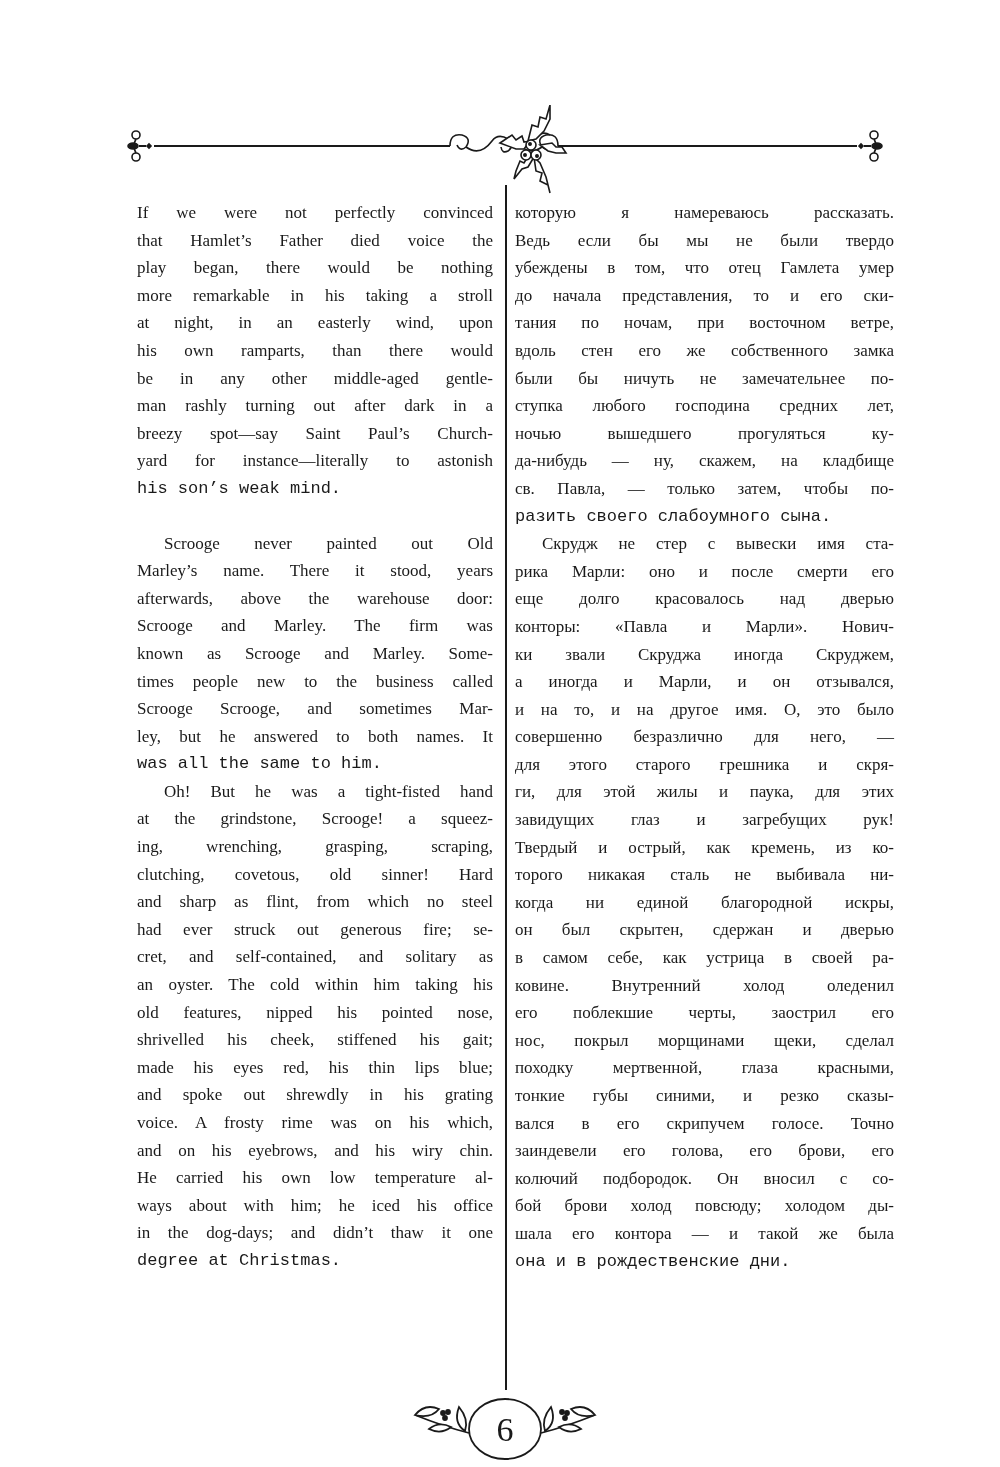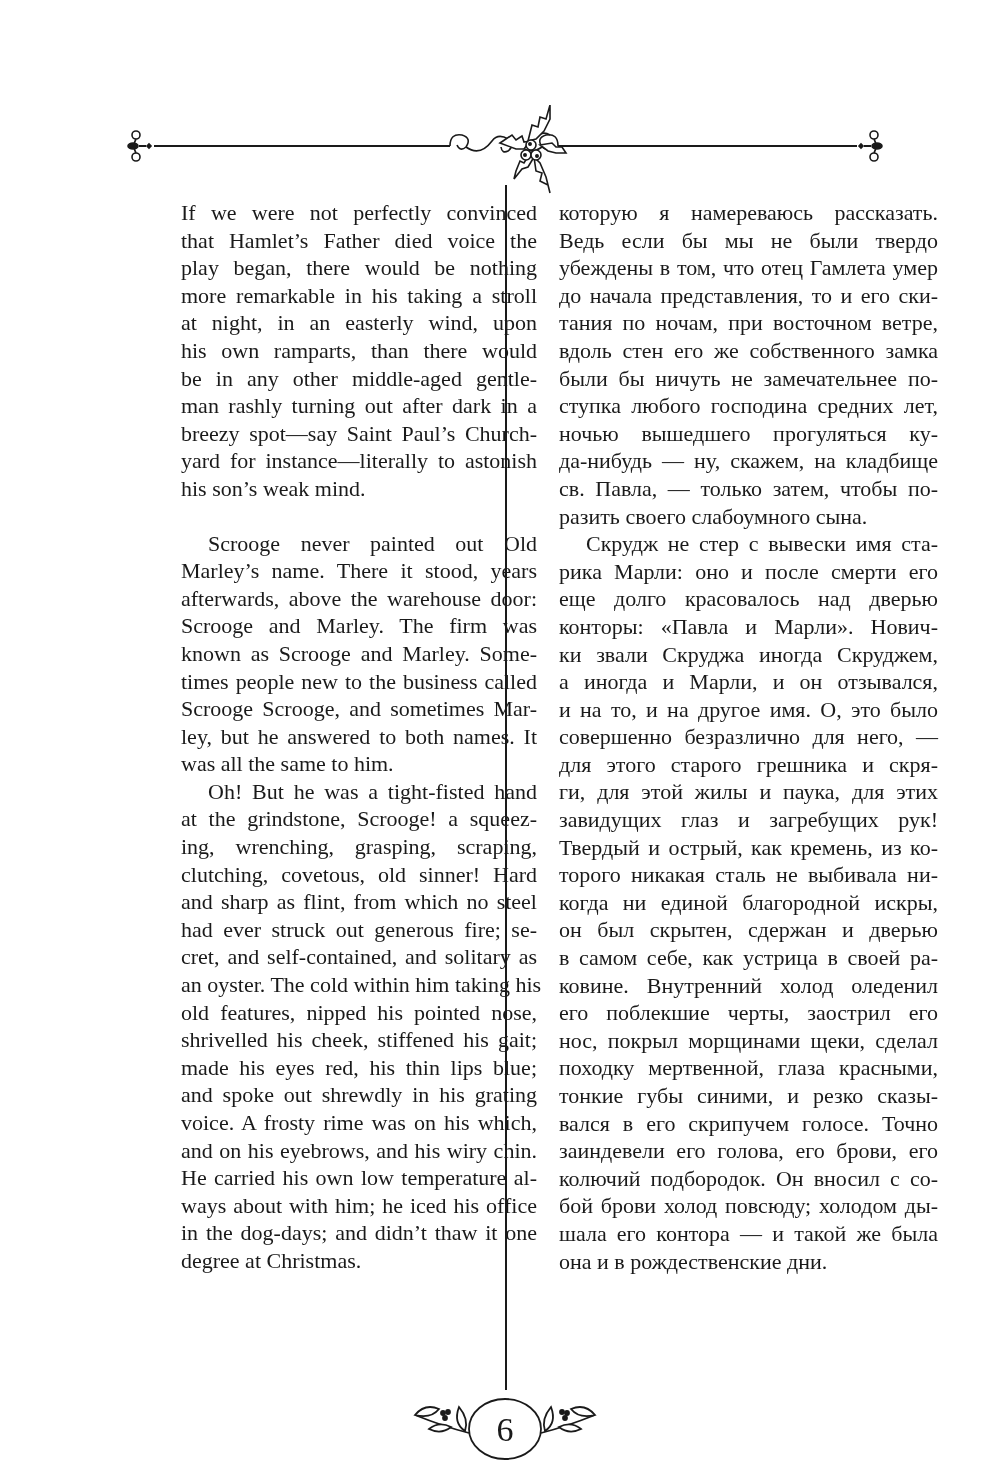--- a/index.html
+++ b/index.html
@@ -1,26 +1,26 @@
 <!DOCTYPE html>
 <html><head>
 <meta charset="utf-8">
 <style>
   html, body { margin: 0; padding: 0; background: #ffffff; }
   body { width: 1000px; height: 1467px; position: relative; overflow: hidden;
          font-family: "Liberation Serif", "DejaVu Serif", serif; color: #1a1a1a; }
   .page { position: absolute; left: 0; top: 0; width: 1000px; height: 1467px; }
   .ornament-top { position: absolute; left: 120px; top: 105px; width: 770px; height: 90px; }
   .divider { position: absolute; left: 505px; top: 185px; width: 2px; height: 1205px; background: #1a1a1a; }
-  .col { position: absolute; top: 199px; font-size: 22px; line-height: 27.6px;
-         text-align: justify; hyphens: manual; margin-left: 44px; }
+  .col { position: absolute; top: 199px; font-size: 17px; line-height: 27.6px;
+         text-align: justify; hyphens: manual; }
   .col-left { left: 137px; width: 356px; }
   .col-right { left: 515px; width: 379px; }
   .line { display: block; text-align: justify; text-align-last: justify; white-space: nowrap; height: 27.6px; }
-  .line.last { text-align-last: left; }
+  .line.last { text-align-last: left; font-family: Liberation Mono, monospace; }
   .line.indent { padding-left: 27px; }
   .para-gap { height: 27px; }
   .footer { position: absolute; left: 395px; top: 1385px; width: 220px; height: 90px; }
   .page-num { position: absolute; left: 0; top: 0; width: 220px; text-align: center;
               font-size: 34px; line-height: 90px; }
 </style>
 </head>
 <body>
 
 <div class="page">

